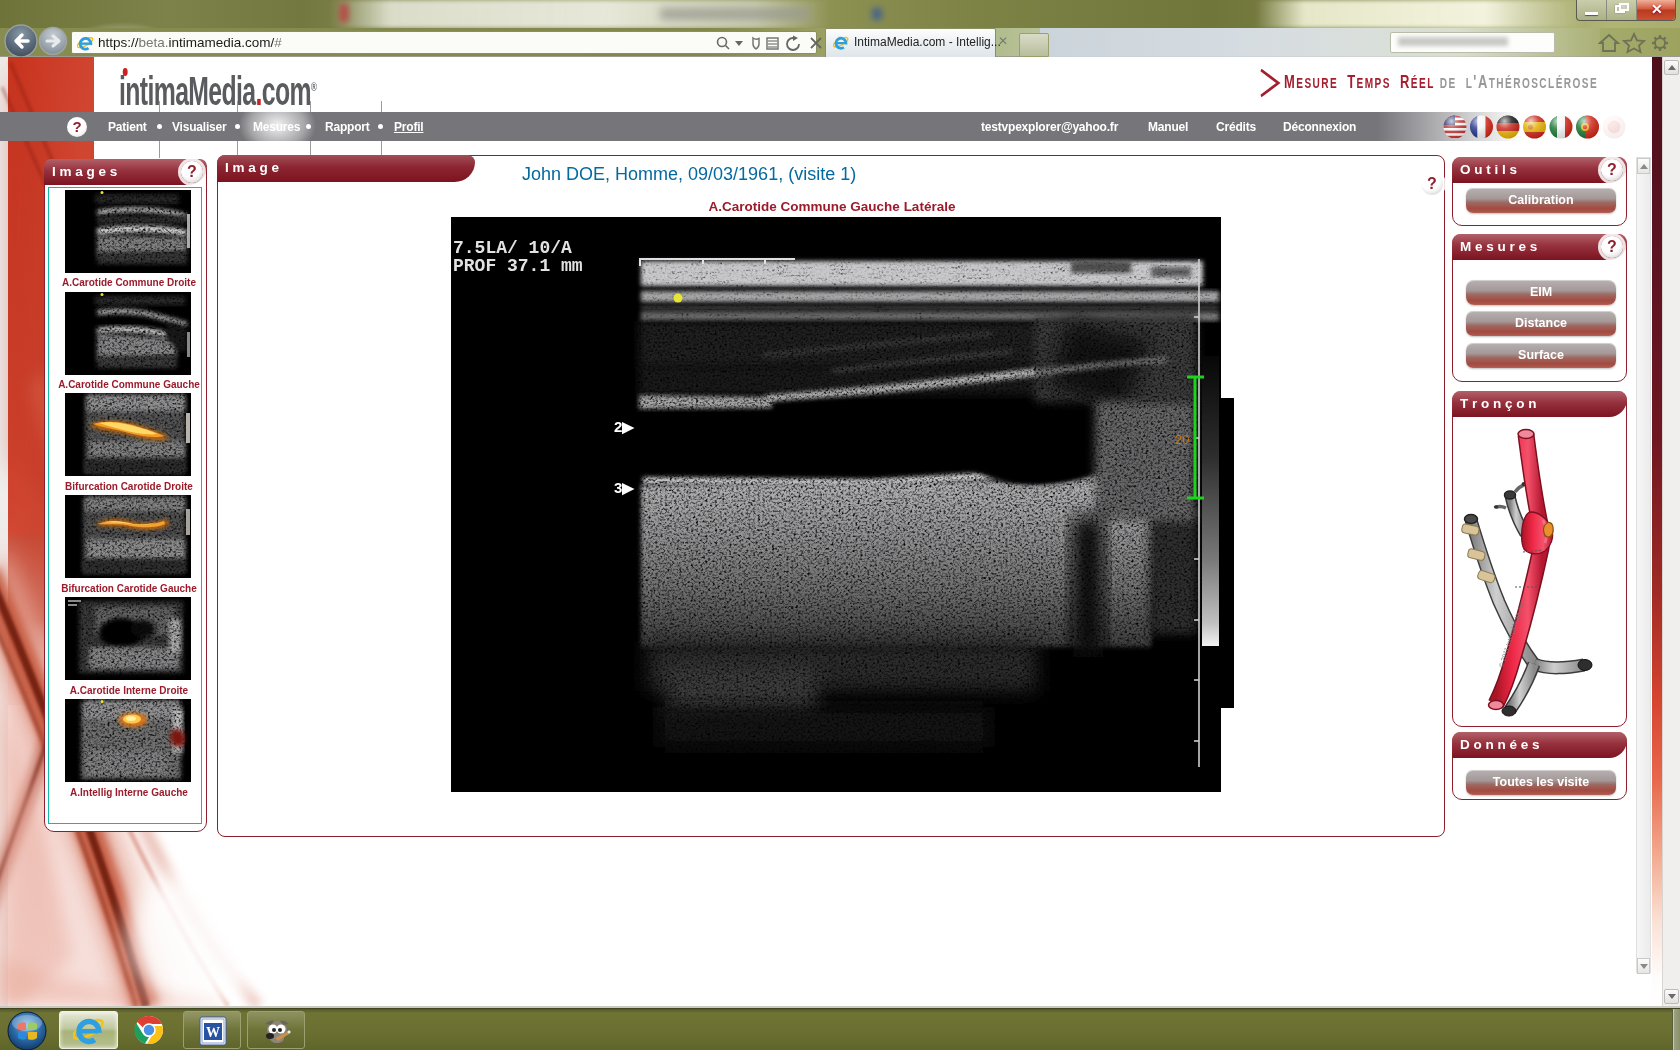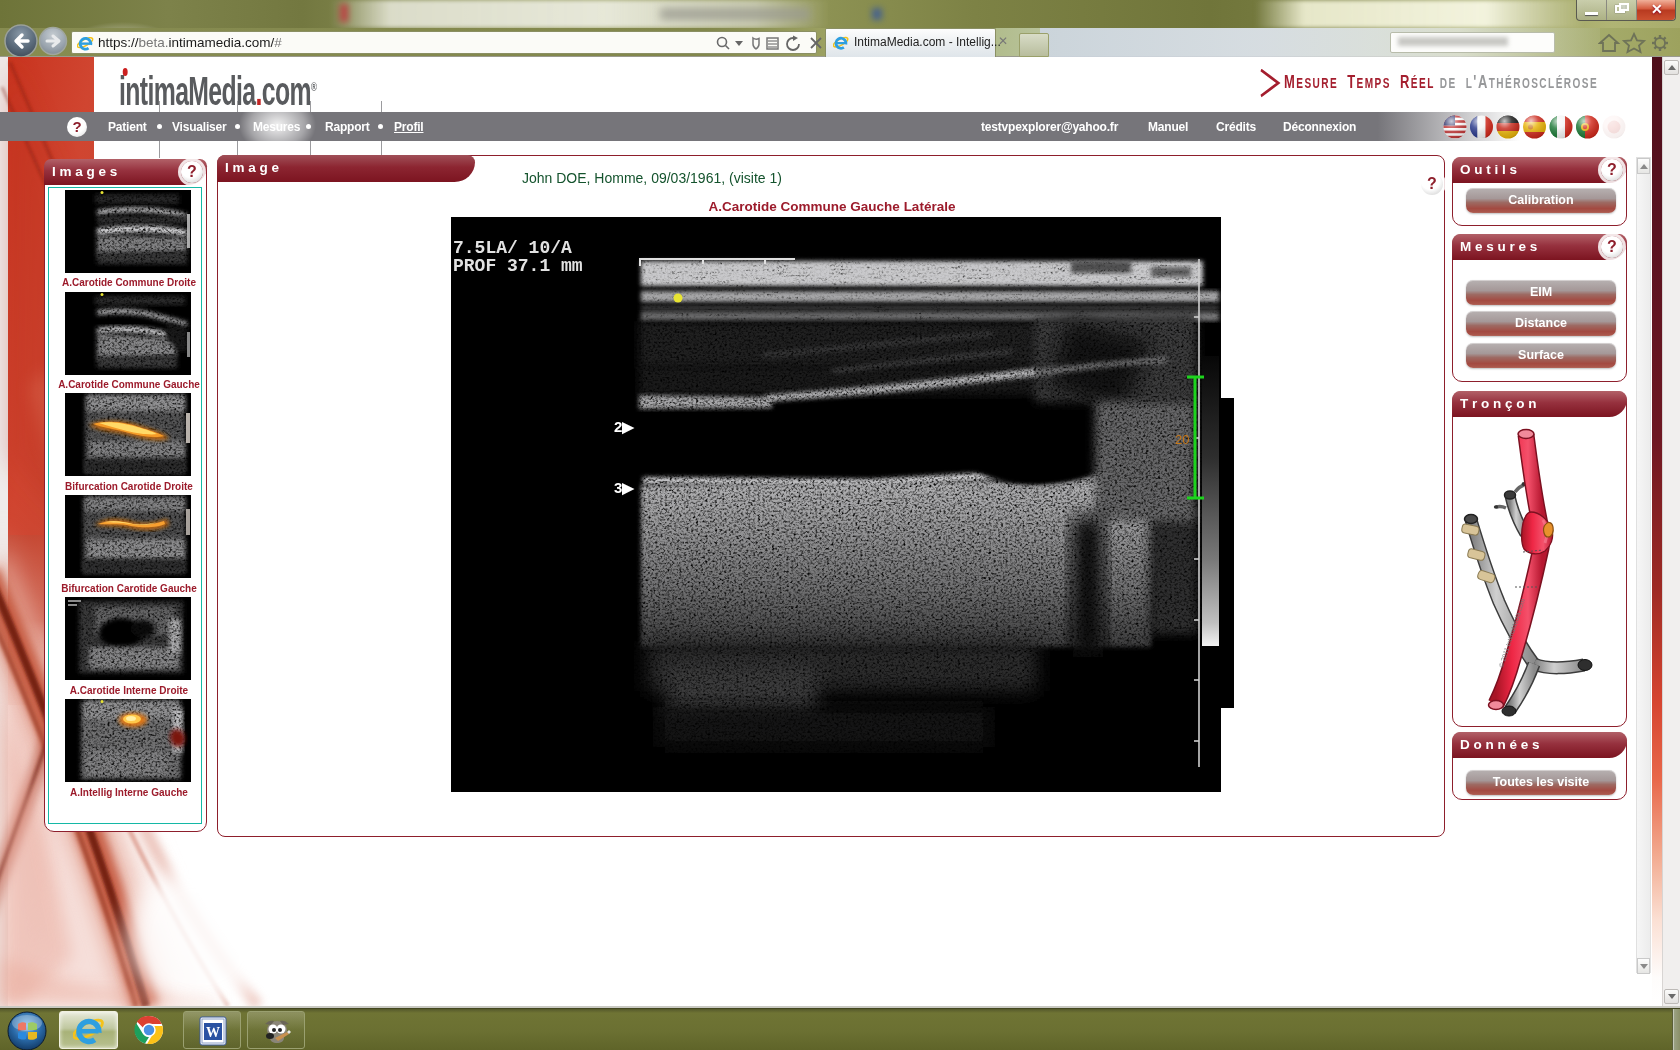--- a/index.html
+++ b/index.html
@@ -64,21 +64,21 @@
 #thumbBox { left:3px; top:27px; width:154px; height:637px; border:1px solid #14b8a6; }
 .thumb { position:absolute; left:16px; width:126px; height:83px; background:#000; }
 .tcap { position:absolute; left:-11px; width:182px; text-align:center; font-size:10px; font-weight:bold; color:#9c1b2b; white-space:nowrap; }
 #imagePanel { left:217px; top:98px; width:1228px; height:682px; border-radius:8px; }
 .pheadtab { position:absolute; left:-1px; top:-1px; width:234px; height:27px;
   background:linear-gradient(#a05058, #8c2531 45%, #7c1420 100%);
   border-radius:8px 0 0 0; }
 .pheadtab:after { content:""; position:absolute; right:-24px; top:0; width:40px; height:27px;
   background:linear-gradient(#a05058, #8c2531 45%, #7c1420 100%);
   border-radius:0 10px 70% 0 / 0 10px 100% 0; }
-#patientTxt { left:304px; top:14px; font-size:14px; color:#14532d; }
+#patientTxt { left:304px; top:8px; font-size:18px; color:#0369a1; }
 #usTitle { left:0; width:1228px; top:43px; text-align:center; font-size:13.5px; font-weight:bold; color:#9c1b2b; }
 #usWrap { left:233px; top:61px; width:768px; height:575px; background:#000; }
 .rpanel { left:1452px; width:175px; }
 .rbtn { position:absolute; left:13px; width:150px; height:25px; border-radius:7px;
   background:linear-gradient(#b7b1b1, #a59898 42%, #99757008 50%, #9d6a63 55%, #a34a41 82%, #aa564b 95%, #b2685c 100%);
   background:linear-gradient(#b7b1b1, #a59898 42%, #9d6a63 58%, #a34a41 82%, #aa564b 95%, #b2685c 100%);
   color:#fff; font-weight:bold; font-size:12.5px; text-align:center; line-height:25px;
   box-shadow:inset 0 1px 0 rgba(255,255,255,0.4), 0 1px 2px rgba(0,0,0,0.25); }
 #arteryWrap { left:0; top:26px; width:173px; height:308px; }
 
@@ -626,21 +626,21 @@
           <span class="pheadtxt">O u t i l s</span>
           <div class="qball">?</div>
         </div>
       <div class="rbtn" style="top:30px;">Calibration</div>
     </div>
     <div class="abs panel rpanel" id="mesuresPanel" style="top:177px;height:148px;">
       <div class="phead">
           <span class="pheadtxt">M e s u r e s</span>
           <div class="qball">?</div>
         </div>
-      <div class="rbtn" style="top:45px;">EIM</div>
+      <div class="rbtn" style="top:45px;border-radius:8px;">EIM</div>
       <div class="rbtn" style="top:76px;">Distance</div>
       <div class="rbtn" style="top:108px;">Surface</div>
     </div>
     <div class="abs panel rpanel" id="tronconPanel" style="top:334px;height:336px;">
       <div class="phead">
           <span class="pheadtxt">T r o n ç o n</span>
         </div>
       <div class="abs" id="arteryWrap">
         <svg width="173" height="308" viewBox="0 0 173 308">
           <defs>

